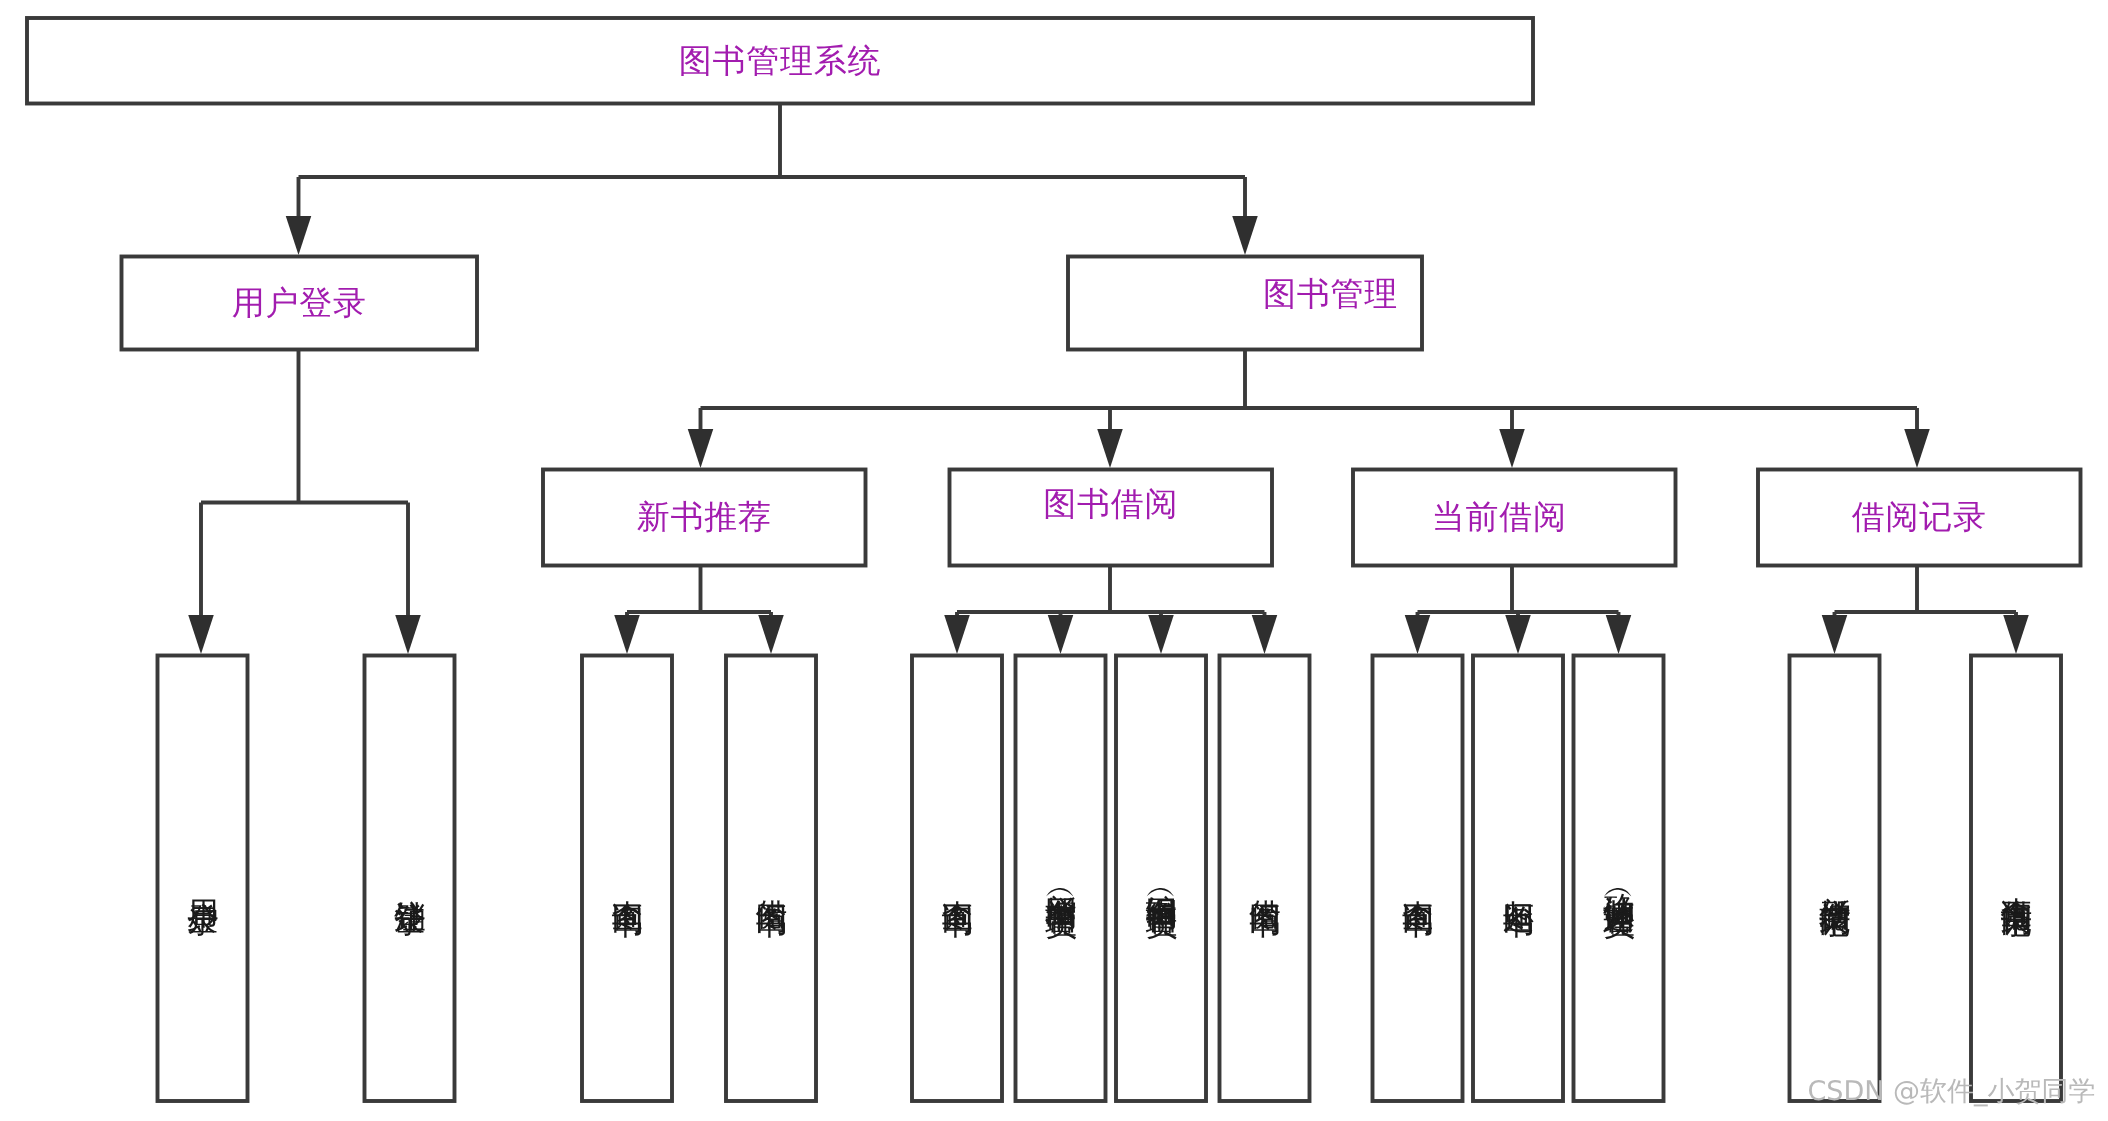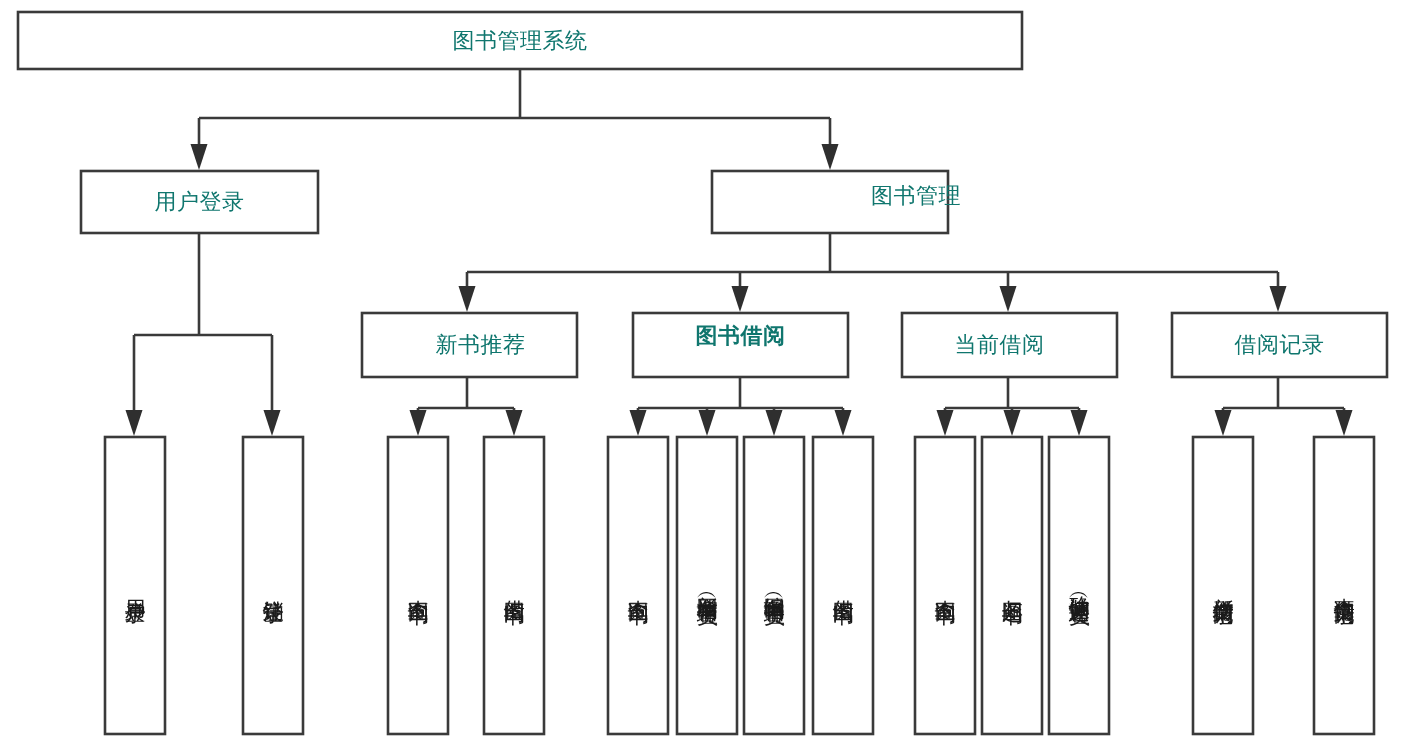--- a/index.html
+++ b/index.html
@@ -61,21 +61,21 @@
   .hlabel-wrap {
     position: absolute;
     display: flex;
     align-items: center;
     justify-content: center;
     pointer-events: none;
   }
   .hlabel-text {
     font-family: "DejaVu Sans", "Liberation Sans", sans-serif;
     font-size: 22px;
-    color: #0f766e;
+    color: #a21caf;
     white-space: nowrap;
     letter-spacing: 0.5px;
   }
   #watermark {
     position: absolute;
     right: 8px;
     bottom: 8px;
     font-family: "DejaVu Sans", "Liberation Sans", sans-serif;
     font-size: 18px;
     color: #b9b9b9;
@@ -181,27 +181,27 @@
       </g>
   </svg>
 
   <div id="labels-layer">
       <div class="hlabel-wrap" style="left: 18px; top: 12px; width: 1004px; height: 57px;">
         <span class="hlabel-text">图书管理系统</span>
       </div>
       <div class="hlabel-wrap" style="left: 81px; top: 171px; width: 237px; height: 62px;">
         <span class="hlabel-text">用户登录</span>
       </div>
-      <div class="hlabel-wrap" style="left: 752px; top: 171px; width: 236px; height: 50px; padding-left: 46px;">
+      <div class="hlabel-wrap" style="left: 723px; top: 171px; width: 236px; height: 50px; padding-left: 46px;">
         <span class="hlabel-text">图书管理</span>
       </div>
-      <div class="hlabel-wrap" style="left: 362px; top: 313px; width: 215px; height: 64px; margin-left: 11px;">
+      <div class="hlabel-wrap" style="left: 362px; top: 313px; width: 215px; height: 64px;">
         <span class="hlabel-text">新书推荐</span>
       </div>
-      <div class="hlabel-wrap" style="left: 633px; top: 313px; width: 215px; height: 45px; font-weight: bold;">
+      <div class="hlabel-wrap" style="left: 633px; top: 313px; width: 215px; height: 45px;">
         <span class="hlabel-text">图书借阅</span>
       </div>
       <div class="hlabel-wrap" style="left: 902px; top: 313px; width: 195px; height: 64px;">
         <span class="hlabel-text">当前借阅</span>
       </div>
       <div class="hlabel-wrap" style="left: 1172px; top: 313px; width: 215px; height: 64px; text-align: center;">
         <span class="hlabel-text">借阅记录</span>
       </div>
       <div class="vlabel-wrap" style="left: 105px; top: 437px; width: 60px; height: 297px;">
         <span class="vlabel-text">用户登录</span>
@@ -237,13 +237,14 @@
         <span class="vlabel-text">确认归还（管理员）</span>
       </div>
       <div class="vlabel-wrap" style="left: 1193px; top: 437px; width: 60px; height: 297px;">
         <span class="vlabel-text">新增借阅记录</span>
       </div>
       <div class="vlabel-wrap" style="left: 1314px; top: 437px; width: 60px; height: 297px;">
         <span class="vlabel-text">查询借阅记录</span>
       </div>
     </div>
 
+  <div id="watermark">CSDN @软件_小贺同学</div>
 </div>
 
 </body></html>

